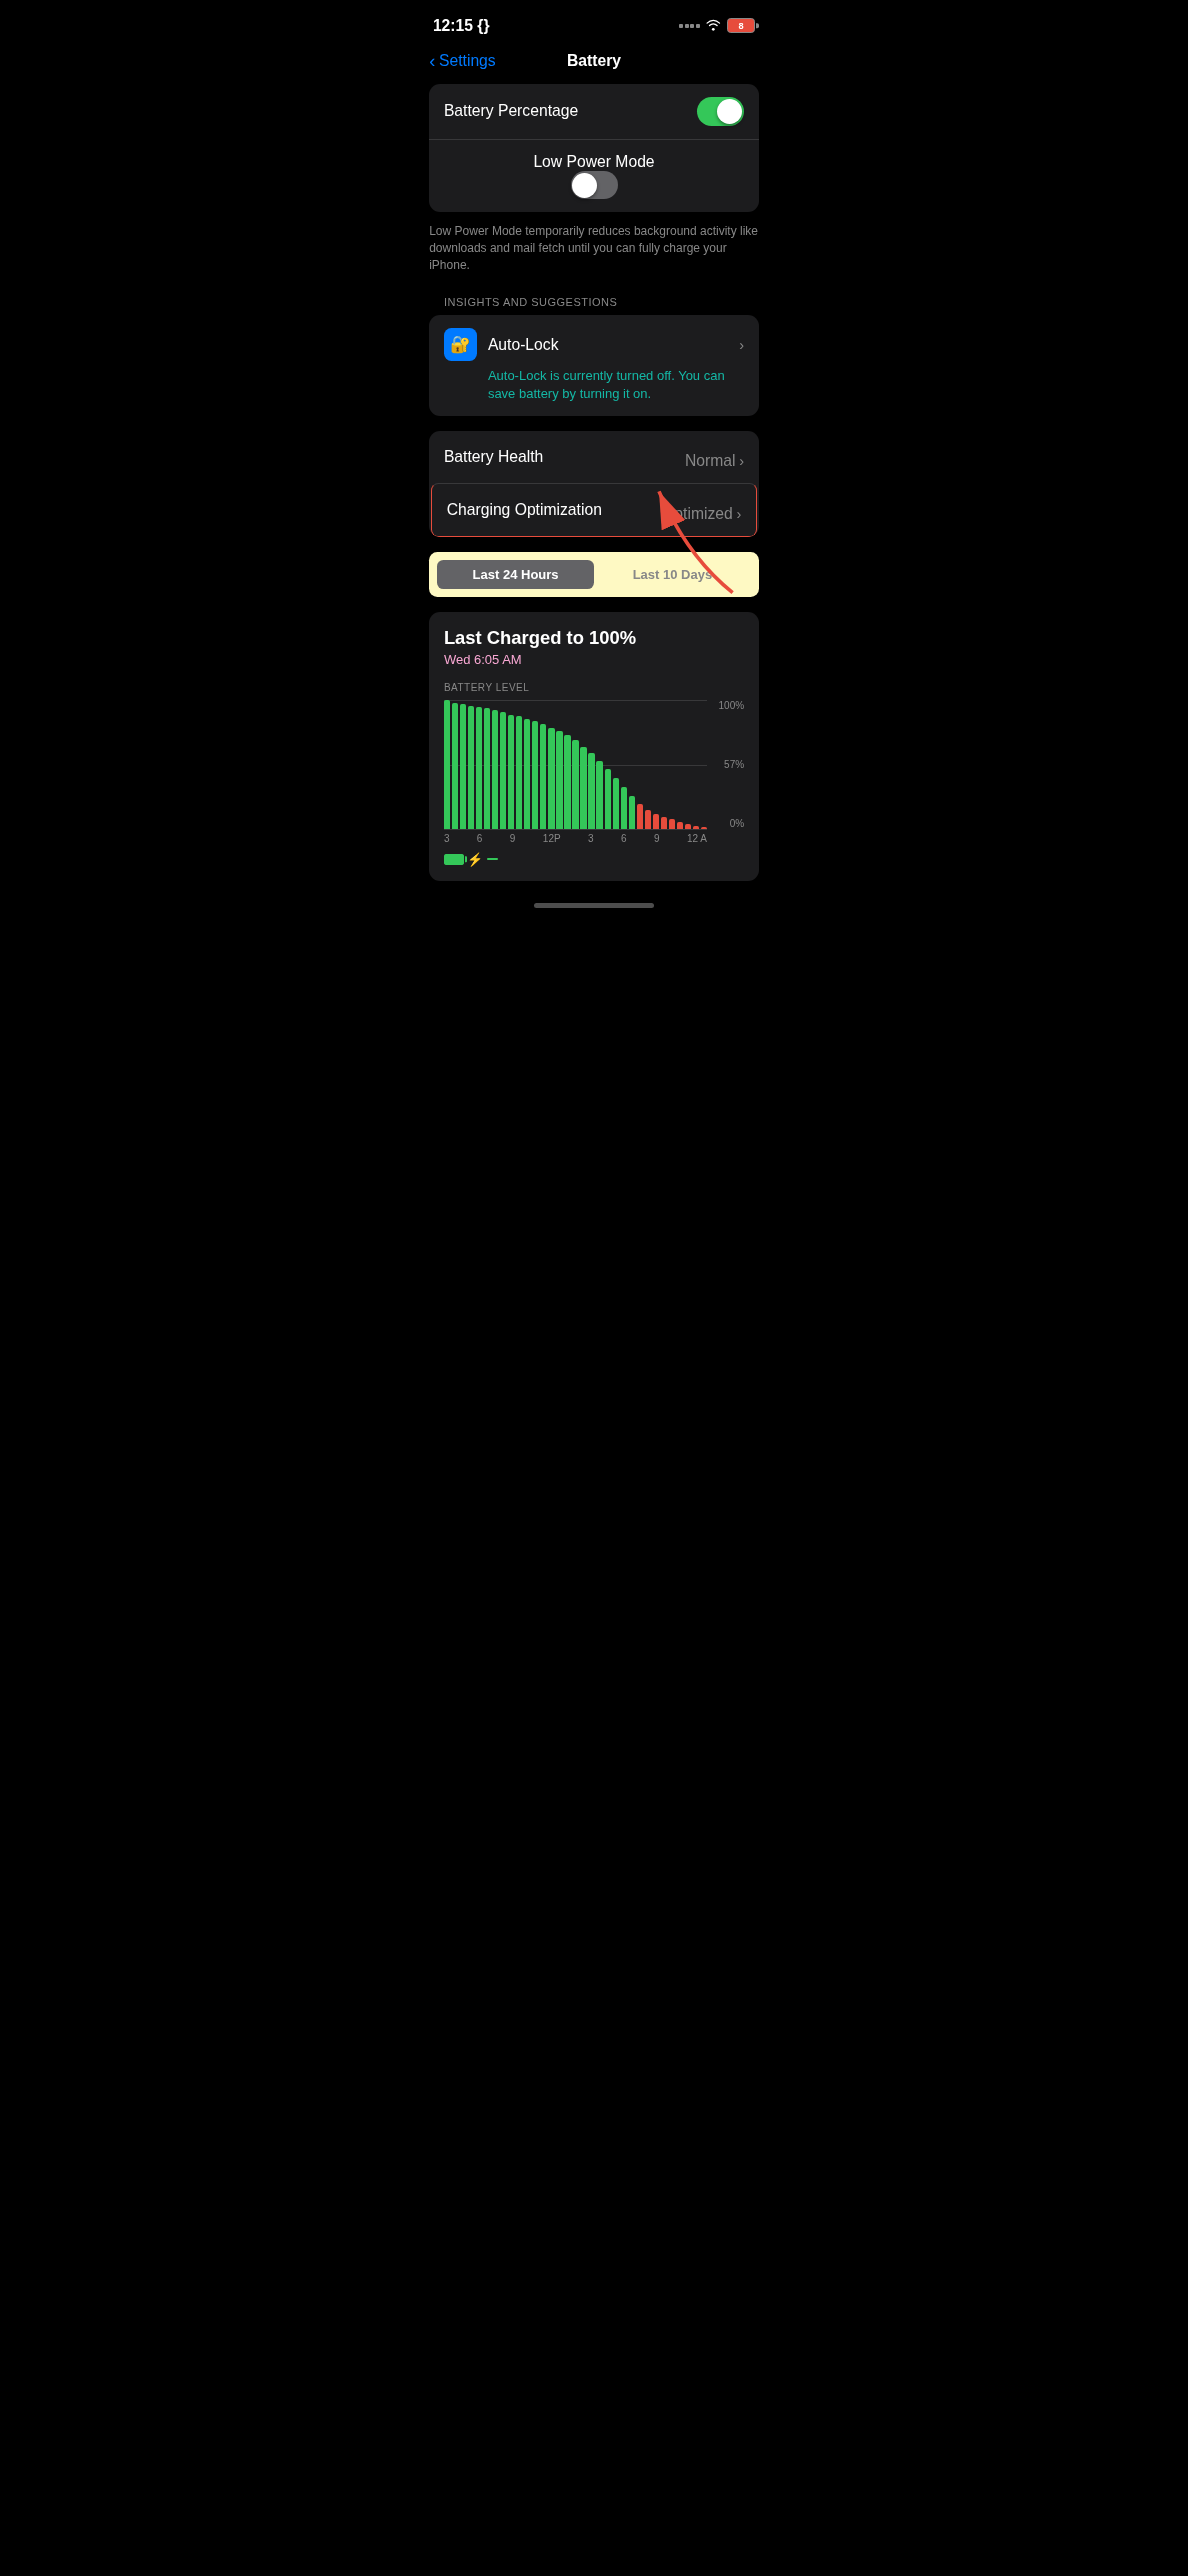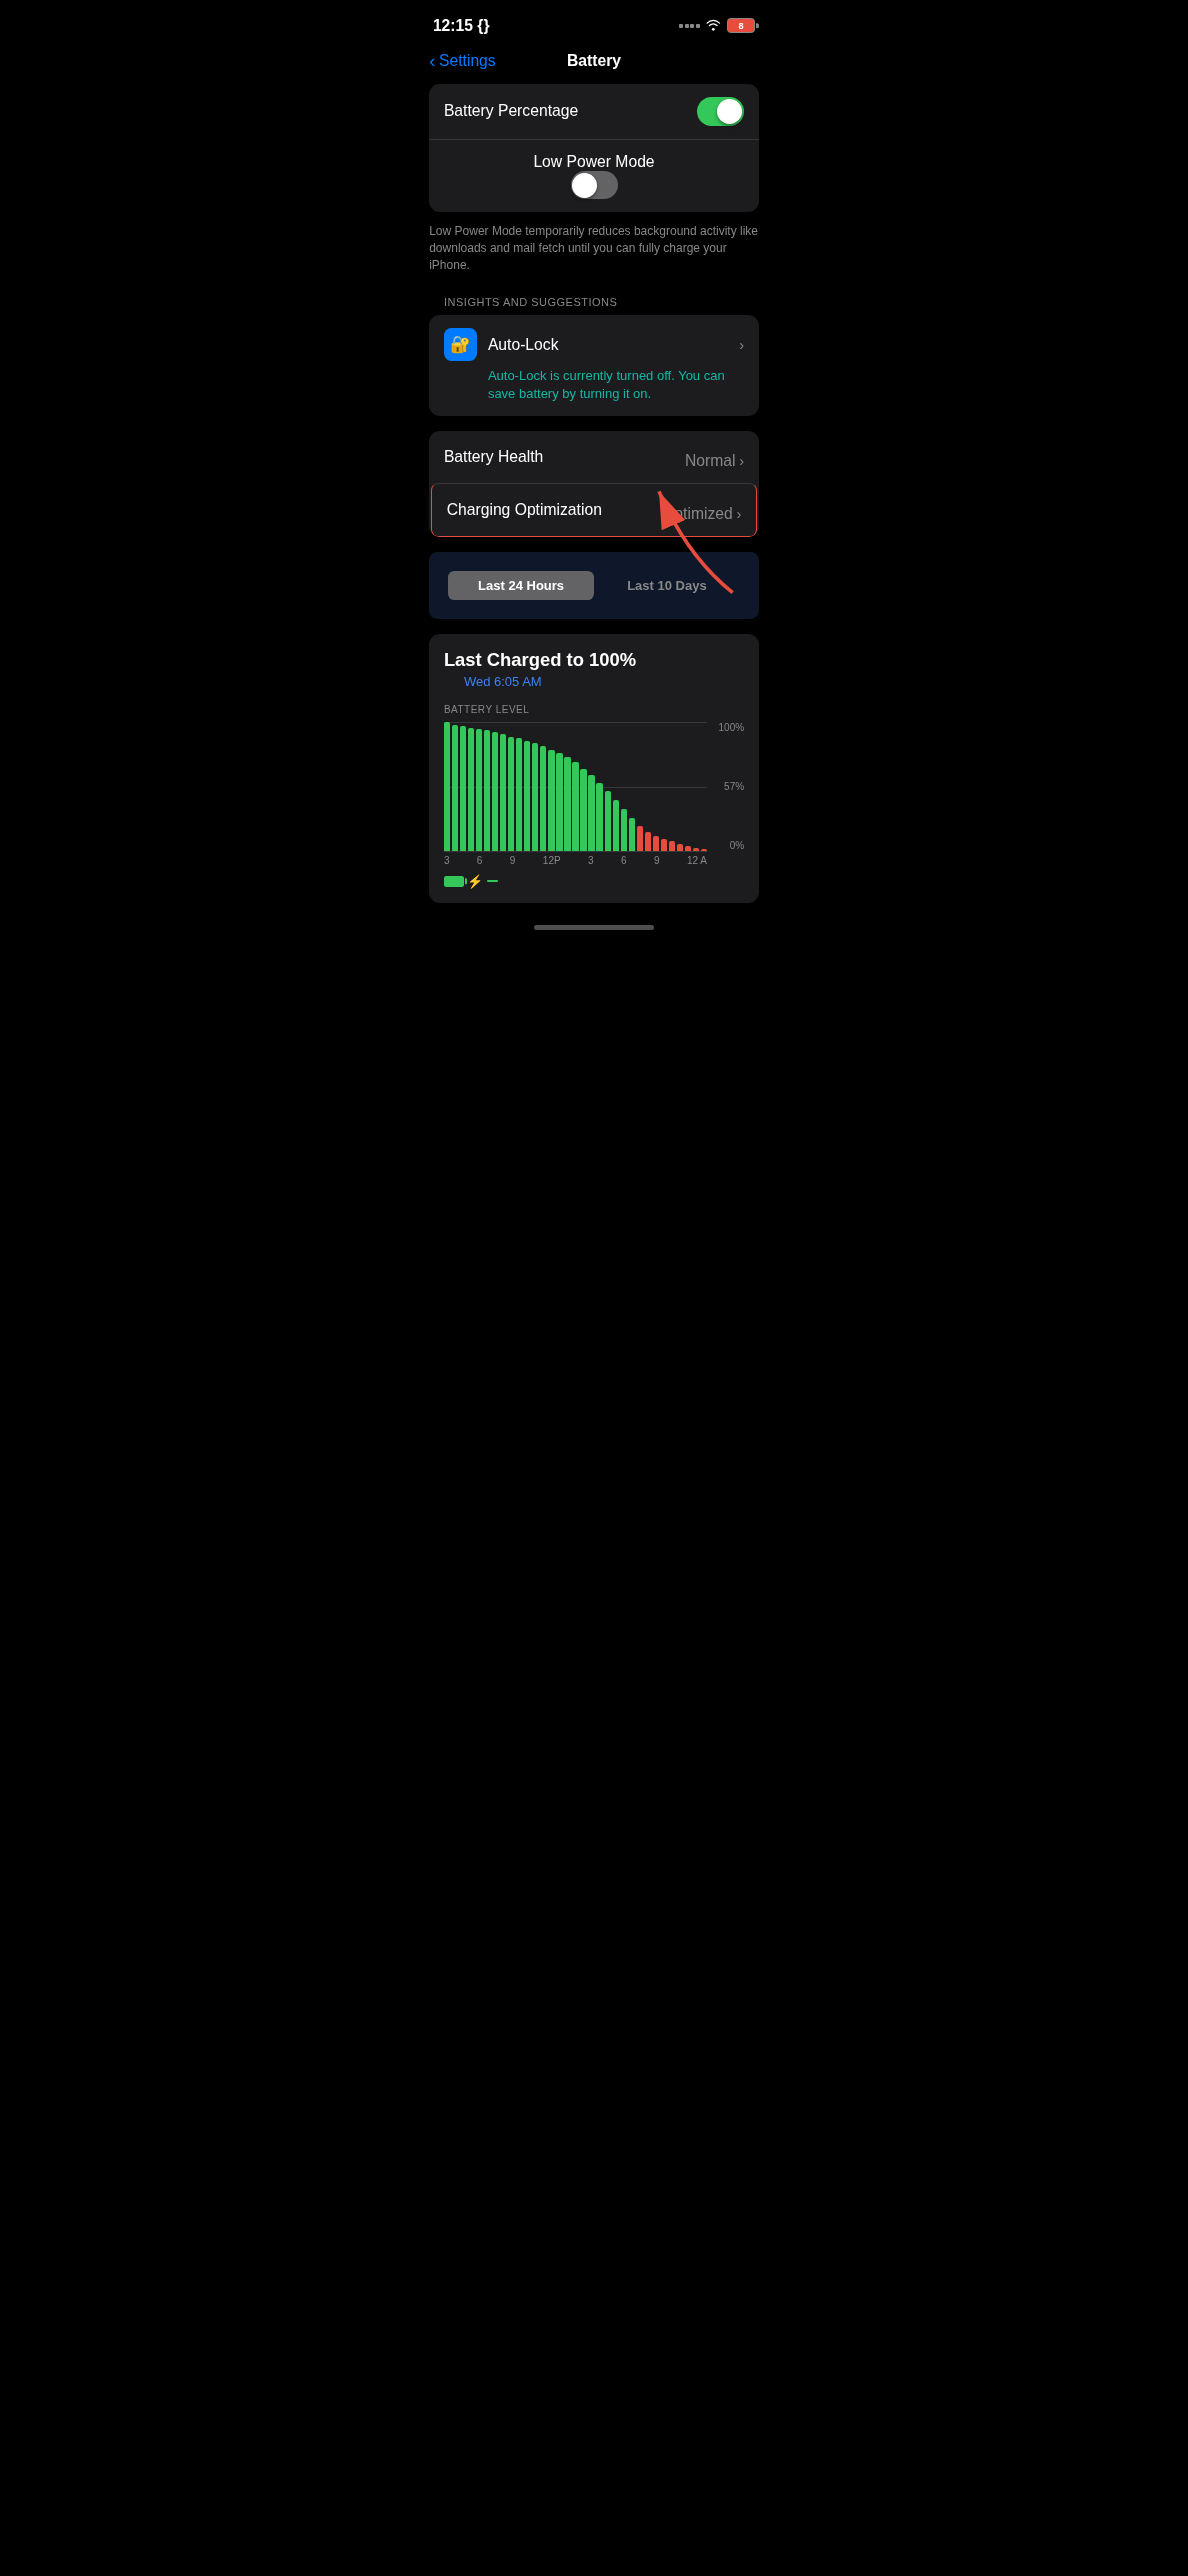--- a/index.html
+++ b/index.html
@@ -240,25 +240,25 @@
 
     
     .charging-row {
       border: 1.8px solid #e74c3c;
       border-radius: 7.4px;
       margin: 0 1.8px;
     }
 
     
     .time-selector {
-      background: #0f172a;
+      background: #fef9c3;
       border-radius: 8.3px;
       margin: 14.7px 14.7px 0;
       display: flex;
-      padding: 19px;
+      padding: 8px;
     }
     .time-btn {
       flex: 1;
       text-align: center;
       padding: 7.4px;
       border-radius: 6.4px;
       font-size: 13px;
       font-weight: 600;
       cursor: pointer;
     }
@@ -278,23 +278,22 @@
       padding: 14.7px;
     }
     .last-charged-title {
       font-size: 18.4px;
       font-weight: 600;
       color: #fff;
       margin-bottom: 3.7px;
     }
     .last-charged-time {
       font-size: 13px;
-      color: #3b82f6;
+      color: #f9a8d4;
       margin-bottom: 14.7px;
-      margin-left: 20px;
     }
     .battery-level-label {
       font-size: 10px;
       color: #888;
       text-transform: uppercase;
       letter-spacing: 0.5px;
       margin-bottom: 7.4px;
     }
 
     .graph-container {

